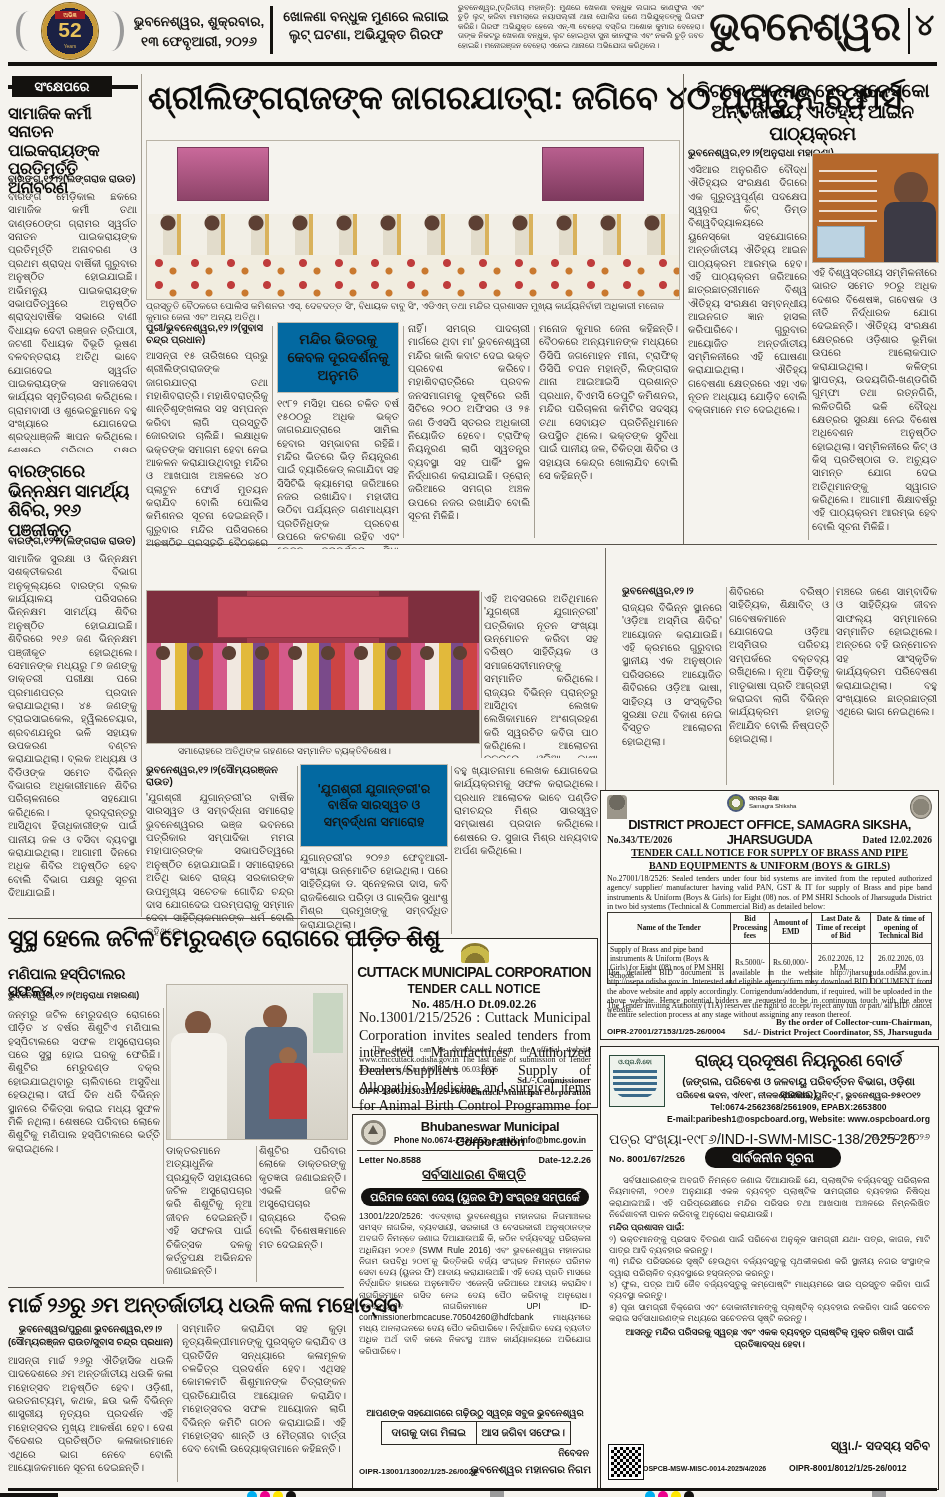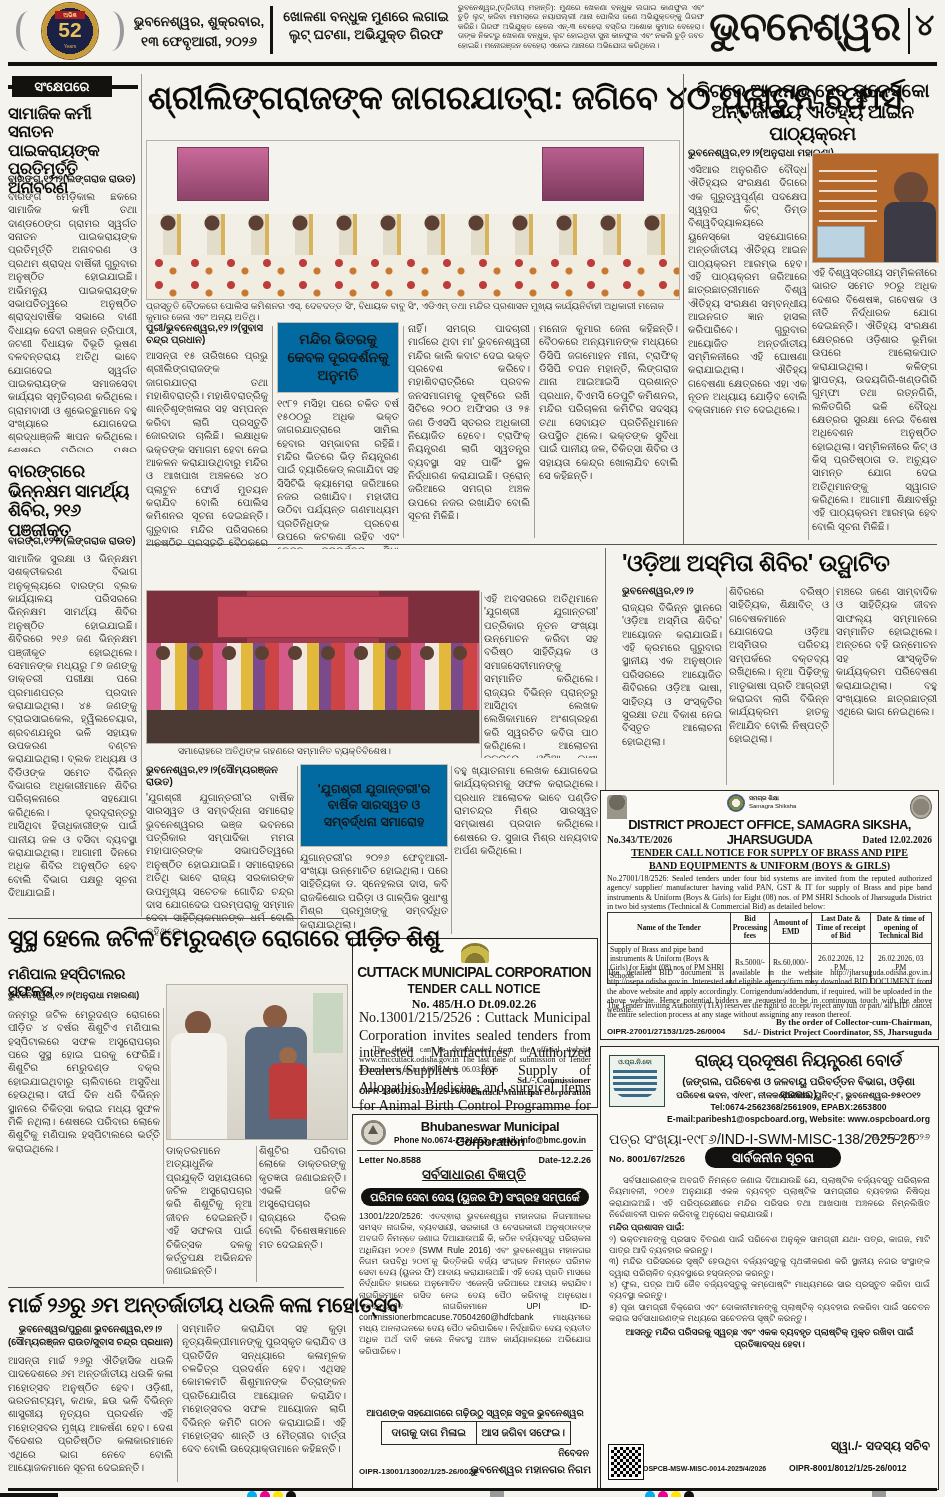--- a/index.html
+++ b/index.html
@@ -116,21 +116,20 @@
     <div class="abs" style="right:10px;top:18px;width:34px;height:34px;border-radius:50%;background:#6e4a36;"></div>
     <div class="abs" style="right:2px;top:48px;width:52px;height:60px;border-radius:10px 10px 0 0;background:#3c3a45;"></div>
     <div class="abs" style="left:4px;bottom:4px;width:46px;height:30px;background:#bcd3e2;border:1px solid #8aa5b8;"></div>
   </div>
   <div class="abs body-txt" style="left:688px;top:163px;width:119px;height:377px;">ଏସିଆର ଅନୁରଣିତ ବୌଦ୍ଧ ଐତିହ୍ୟର ସଂରକ୍ଷଣ ଦିଗରେ ଏକ ଗୁରୁତ୍ୱପୂର୍ଣ୍ଣ ପଦକ୍ଷେପ ସ୍ୱରୂପ କିଟ୍ ଡିମ୍ଡ ବିଶ୍ୱବିଦ୍ୟାଳୟରେ ୟୁନେସ୍କୋ ସହଯୋଗରେ ଅନ୍ତର୍ଜାତୀୟ ଐତିହ୍ୟ ଆଇନ ପାଠ୍ୟକ୍ରମ ଆରମ୍ଭ ହେବ। ଏହି ପାଠ୍ୟକ୍ରମ ଜରିଆରେ ଛାତ୍ରଛାତ୍ରୀମାନେ ବିଶ୍ୱ ଐତିହ୍ୟ ସଂରକ୍ଷଣ ସମ୍ବନ୍ଧୀୟ ଆଇନଗତ ଜ୍ଞାନ ହାସଲ କରିପାରିବେ। ଗୁରୁବାର ଆୟୋଜିତ ଅନ୍ତର୍ଜାତୀୟ ସମ୍ମିଳନୀରେ ଏହି ଘୋଷଣା କରାଯାଇଥିଲା। ଐତିହ୍ୟ ଗବେଷଣା କ୍ଷେତ୍ରରେ ଏହା ଏକ ନୂତନ ଅଧ୍ୟାୟ ଯୋଡ଼ିବ ବୋଲି ବକ୍ତାମାନେ ମତ ଦେଇଥିଲେ।</div>
   <div class="abs body-txt" style="left:812px;top:266px;width:125px;height:274px;">ଏହି ବିଶ୍ୱସ୍ତରୀୟ ସମ୍ମିଳନୀରେ ଭାରତ ସମେତ ୨୦ରୁ ଅଧିକ ଦେଶର ବିଶେଷଜ୍ଞ, ଗବେଷକ ଓ ନୀତି ନିର୍ଦ୍ଧାରକ ଯୋଗ ଦେଇଛନ୍ତି। ଐତିହ୍ୟ ସଂରକ୍ଷଣ କ୍ଷେତ୍ରରେ ଓଡ଼ିଶାର ଭୂମିକା ଉପରେ ଆଲୋକପାତ କରାଯାଇଥିଲା। କଳିଙ୍ଗ ସ୍ଥାପତ୍ୟ, ଉଦୟଗିରି-ଖଣ୍ଡଗିରି ଗୁମ୍ଫା ତଥା ରତ୍ନଗିରି, ଲଳିତଗିରି ଭଳି ବୌଦ୍ଧ କ୍ଷେତ୍ରର ସୁରକ୍ଷା ନେଇ ବିଶେଷ ଅଧିବେଶନ ଅନୁଷ୍ଠିତ ହୋଇଥିଲା। ସମ୍ମିଳନୀରେ କିଟ୍ ଓ କିସ୍ ପ୍ରତିଷ୍ଠାତା ଡ. ଅଚ୍ୟୁତ ସାମନ୍ତ ଯୋଗ ଦେଇ ଅତିଥିମାନଙ୍କୁ ସ୍ୱାଗତ କରିଥିଲେ। ଆଗାମୀ ଶିକ୍ଷାବର୍ଷରୁ ଏହି ପାଠ୍ୟକ୍ରମ ଆରମ୍ଭ ହେବ ବୋଲି ସୂଚନା ମିଳିଛି।</div>
   <div class="vrule" style="left:808px;top:163px;height:377px;"></div>
 
   <div class="hrule" style="left:146px;top:544px;width:791px;"></div>
 
-  <div class="abs headline" style="left:622px;top:551px;width:315px;font-size:23px;white-space:nowrap;">'ଓଡ଼ିଆ ଅସ୍ମିତା ଶିବିର' ଉଦ୍ଘାଟିତ</div>
 
   <div class="photo" style="left:146px;top:590px;width:332px;height:152px;">
     <div class="abs" style="left:0;top:0;width:100%;height:40%;background:linear-gradient(90deg,#7e2f3e 0 30%,#a03a4c 30% 70%,#7e2f3e 70%);"></div>
     <div class="abs" style="left:70px;top:5px;width:190px;height:40px;background:#c4485a;border:1px solid #912f3f;"></div>
     <div class="abs" style="left:0;top:34%;width:100%;height:46%;background-image:radial-gradient(circle at 16px 10px,#5d4034 6.5px,rgba(0,0,0,0) 7.5px),repeating-linear-gradient(90deg,#d45a8a 0 14px,#f1e8e0 14px 28px,#e2b93b 28px 40px,#7a4a8a 40px 52px,#cc4444 52px 66px);background-size:33px 100%,100% 100%;background-repeat:repeat-x,no-repeat;"></div>
     <div class="abs" style="left:0;bottom:0;width:100%;height:22%;background:#4a3a33;"></div>
   </div>
   <div class="abs caption" style="left:178px;top:746px;width:300px;">ସମାରୋହରେ ଅତିଥିଙ୍କ ଗହଣରେ ସମ୍ମାନିତ ବ୍ୟକ୍ତିବିଶେଷ।</div>
 
   <div class="abs body-txt" style="left:484px;top:592px;width:114px;height:166px;">ଏହି ଅବସରରେ ଅତିଥିମାନେ 'ଯୁଗଶ୍ରୀ ଯୁଗାନ୍ତରୀ' ପତ୍ରିକାର ନୂତନ ସଂଖ୍ୟା ଉନ୍ମୋଚନ କରିବା ସହ ବରିଷ୍ଠ ସାହିତ୍ୟିକ ଓ ସମାଜସେବୀମାନଙ୍କୁ ସମ୍ମାନିତ କରିଥିଲେ। ରାଜ୍ୟର ବିଭିନ୍ନ ପ୍ରାନ୍ତରୁ ଆସିଥିବା ଲେଖକ ଲେଖିକାମାନେ ଅଂଶଗ୍ରହଣ କରି ସ୍ୱରଚିତ କବିତା ପାଠ କରିଥିଲେ। ଆଲୋଚନା ଚକ୍ରରେ ଓଡ଼ିଆ ଭାଷା ସାହିତ୍ୟର ପରମ୍ପରା ଉପରେ ଆଲୋକପାତ କରାଯାଇଥିଲା।</div>

